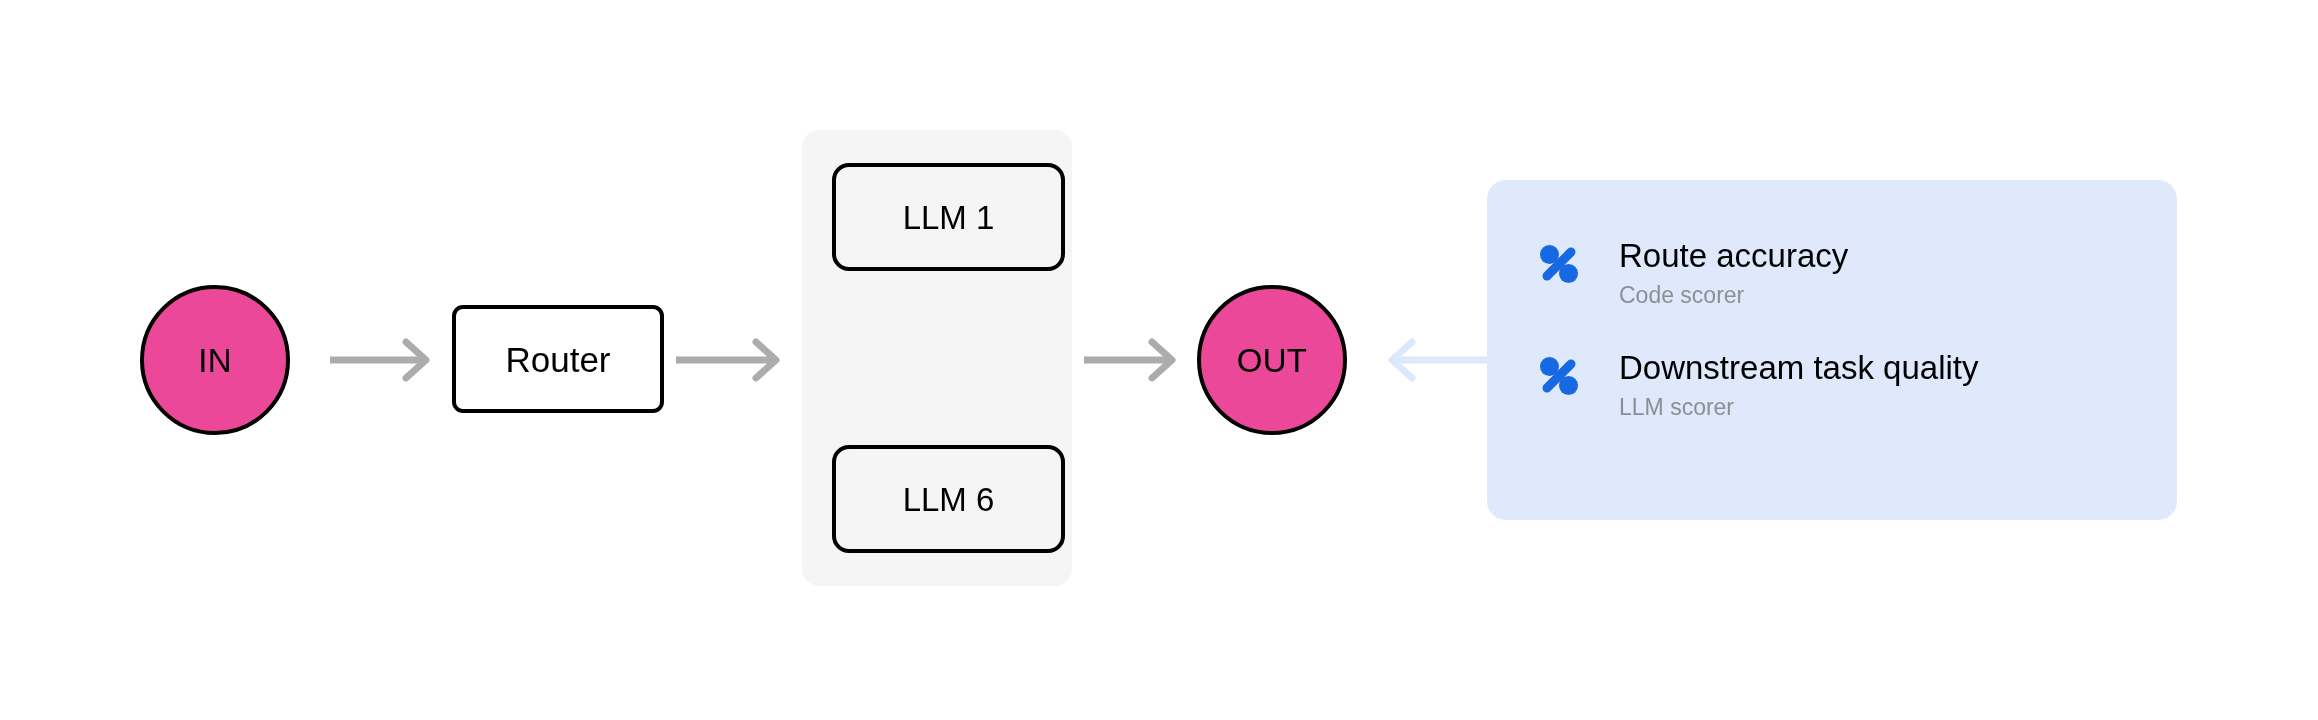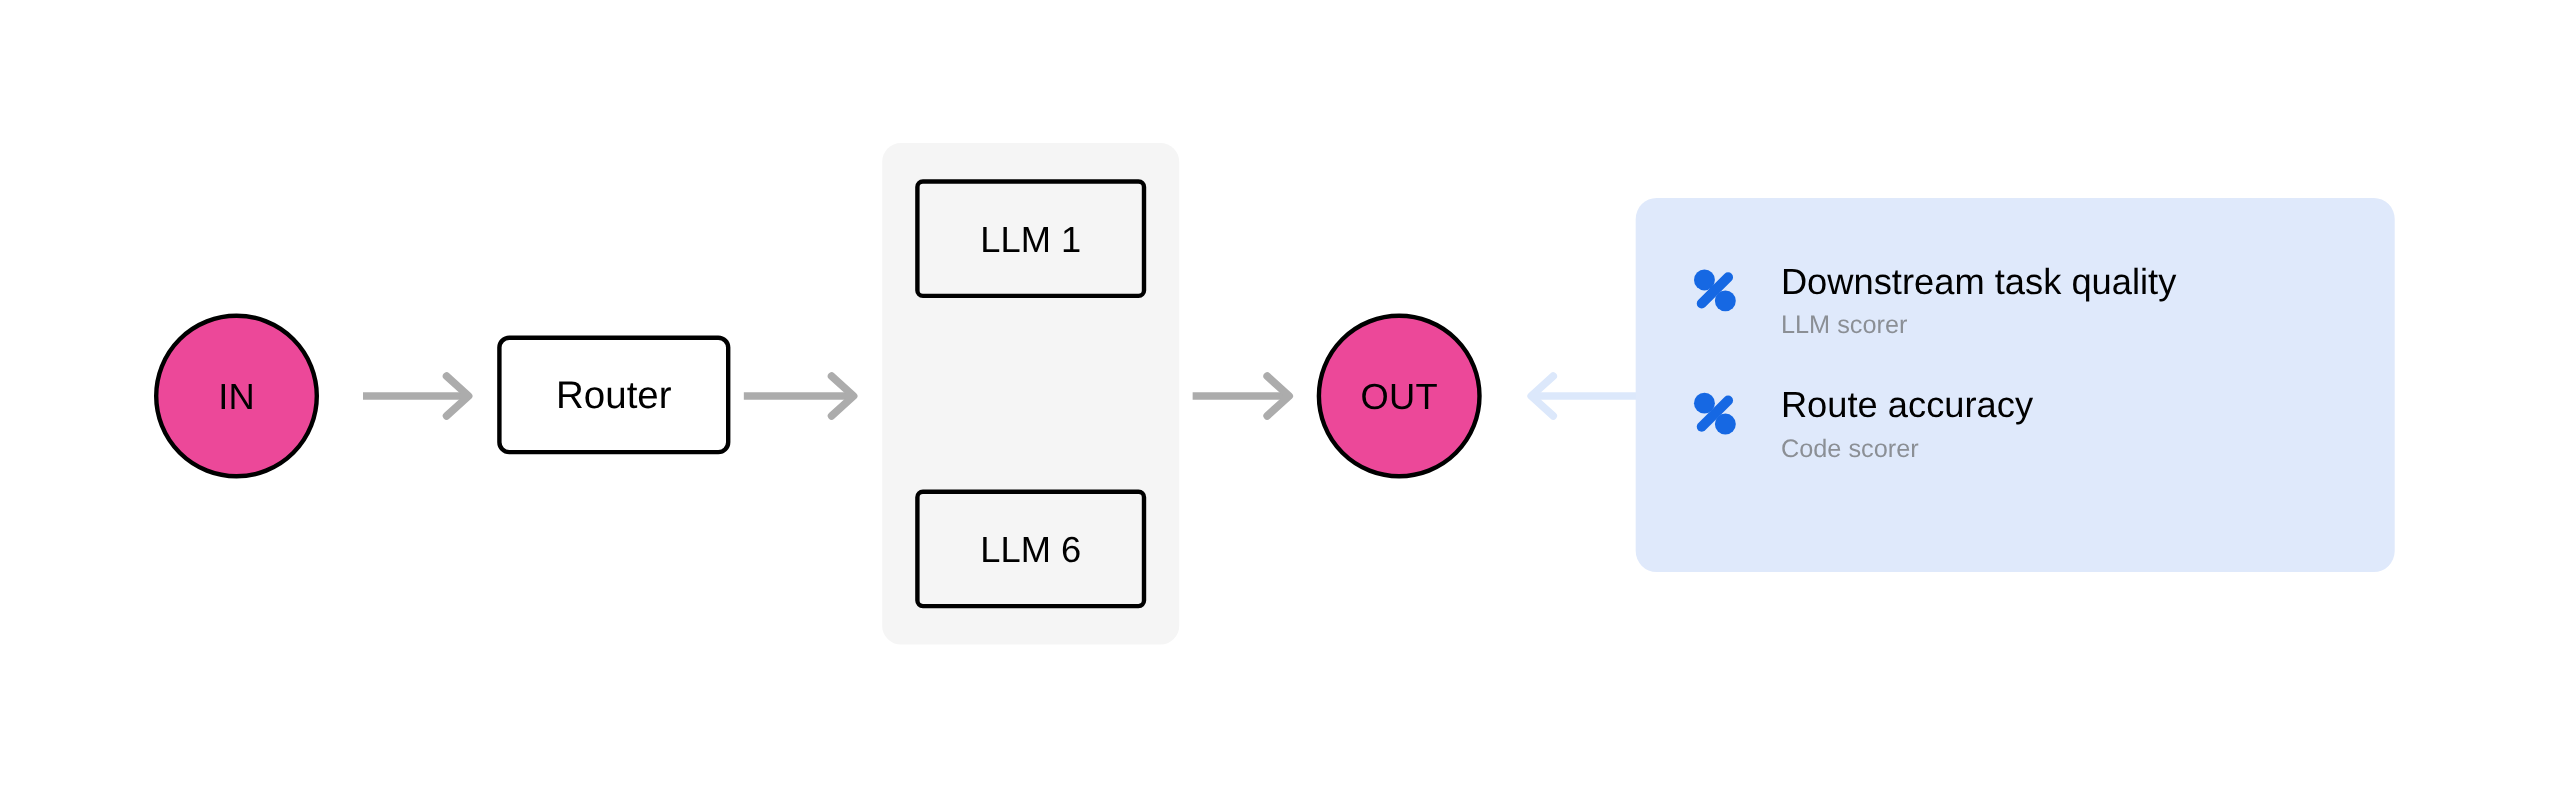--- a/index.html
+++ b/index.html
@@ -72,24 +72,24 @@
     height: 456px;
     background: #f5f5f5;
     border-radius: 17px;
     box-sizing: border-box;
     padding: 33px 30px;
     display: flex;
     flex-direction: column;
     justify-content: space-between;
   }
   .llm-box {
-    width: 210px;
+    width: 233px;
     height: 108px;
     border: 4px solid #000000;
-    border-radius: 7px;
+    border-radius: 17px;
     background: #f5f5f5;
     box-sizing: border-box;
     display: flex;
     align-items: center;
     justify-content: center;
   }
   .llm-box .node-label {
     font-size: 33px;
     color: #000000;
     line-height: 1;
@@ -185,40 +185,40 @@
   <div class="node-circle" id="node-out">
     <span class="node-label">OUT</span>
   </div>
 
   <svg class="arrow" id="arrow-scorers-out" viewBox="0 0 106 44">
     <line x1="106" y1="22" x2="8" y2="22" stroke="#dce8fb" stroke-width="7"></line>
     <polyline points="28,4 8,22 28,40" fill="none" stroke="#dce8fb" stroke-width="7" stroke-linecap="round" stroke-linejoin="round"></polyline>
   </svg>
 
   <div id="scorer-panel">
+
+    <div class="scorer-row">
+      <svg class="scorer-icon" viewBox="0 0 44 44">
+        <circle cx="12.5" cy="12.5" r="9.5" fill="#1668e3"></circle>
+        <circle cx="31.5" cy="31.5" r="9.5" fill="#1668e3"></circle>
+        <line x1="34" y1="10" x2="10" y2="34" stroke="#1668e3" stroke-width="9" stroke-linecap="round"></line>
+      </svg>
+      <div class="scorer-text">
+        <div class="scorer-title">Route accuracy</div>
+        <div class="scorer-sub">Code scorer</div>
+      </div>
+    </div>
 
     <div class="scorer-row">
       <svg class="scorer-icon" viewBox="0 0 44 44">
         <circle cx="12.5" cy="12.5" r="9.5" fill="#1668e3"></circle>
         <circle cx="31.5" cy="31.5" r="9.5" fill="#1668e3"></circle>
         <line x1="34" y1="10" x2="10" y2="34" stroke="#1668e3" stroke-width="9" stroke-linecap="round"></line>
       </svg>
       <div class="scorer-text">
         <div class="scorer-title">Downstream task quality</div>
         <div class="scorer-sub">LLM scorer</div>
       </div>
     </div>
 
-    <div class="scorer-row">
-      <svg class="scorer-icon" viewBox="0 0 44 44">
-        <circle cx="12.5" cy="12.5" r="9.5" fill="#1668e3"></circle>
-        <circle cx="31.5" cy="31.5" r="9.5" fill="#1668e3"></circle>
-        <line x1="34" y1="10" x2="10" y2="34" stroke="#1668e3" stroke-width="9" stroke-linecap="round"></line>
-      </svg>
-      <div class="scorer-text">
-        <div class="scorer-title">Route accuracy</div>
-        <div class="scorer-sub">Code scorer</div>
-      </div>
-    </div>
-
   </div>
 
 </div>
 
 </body></html>

